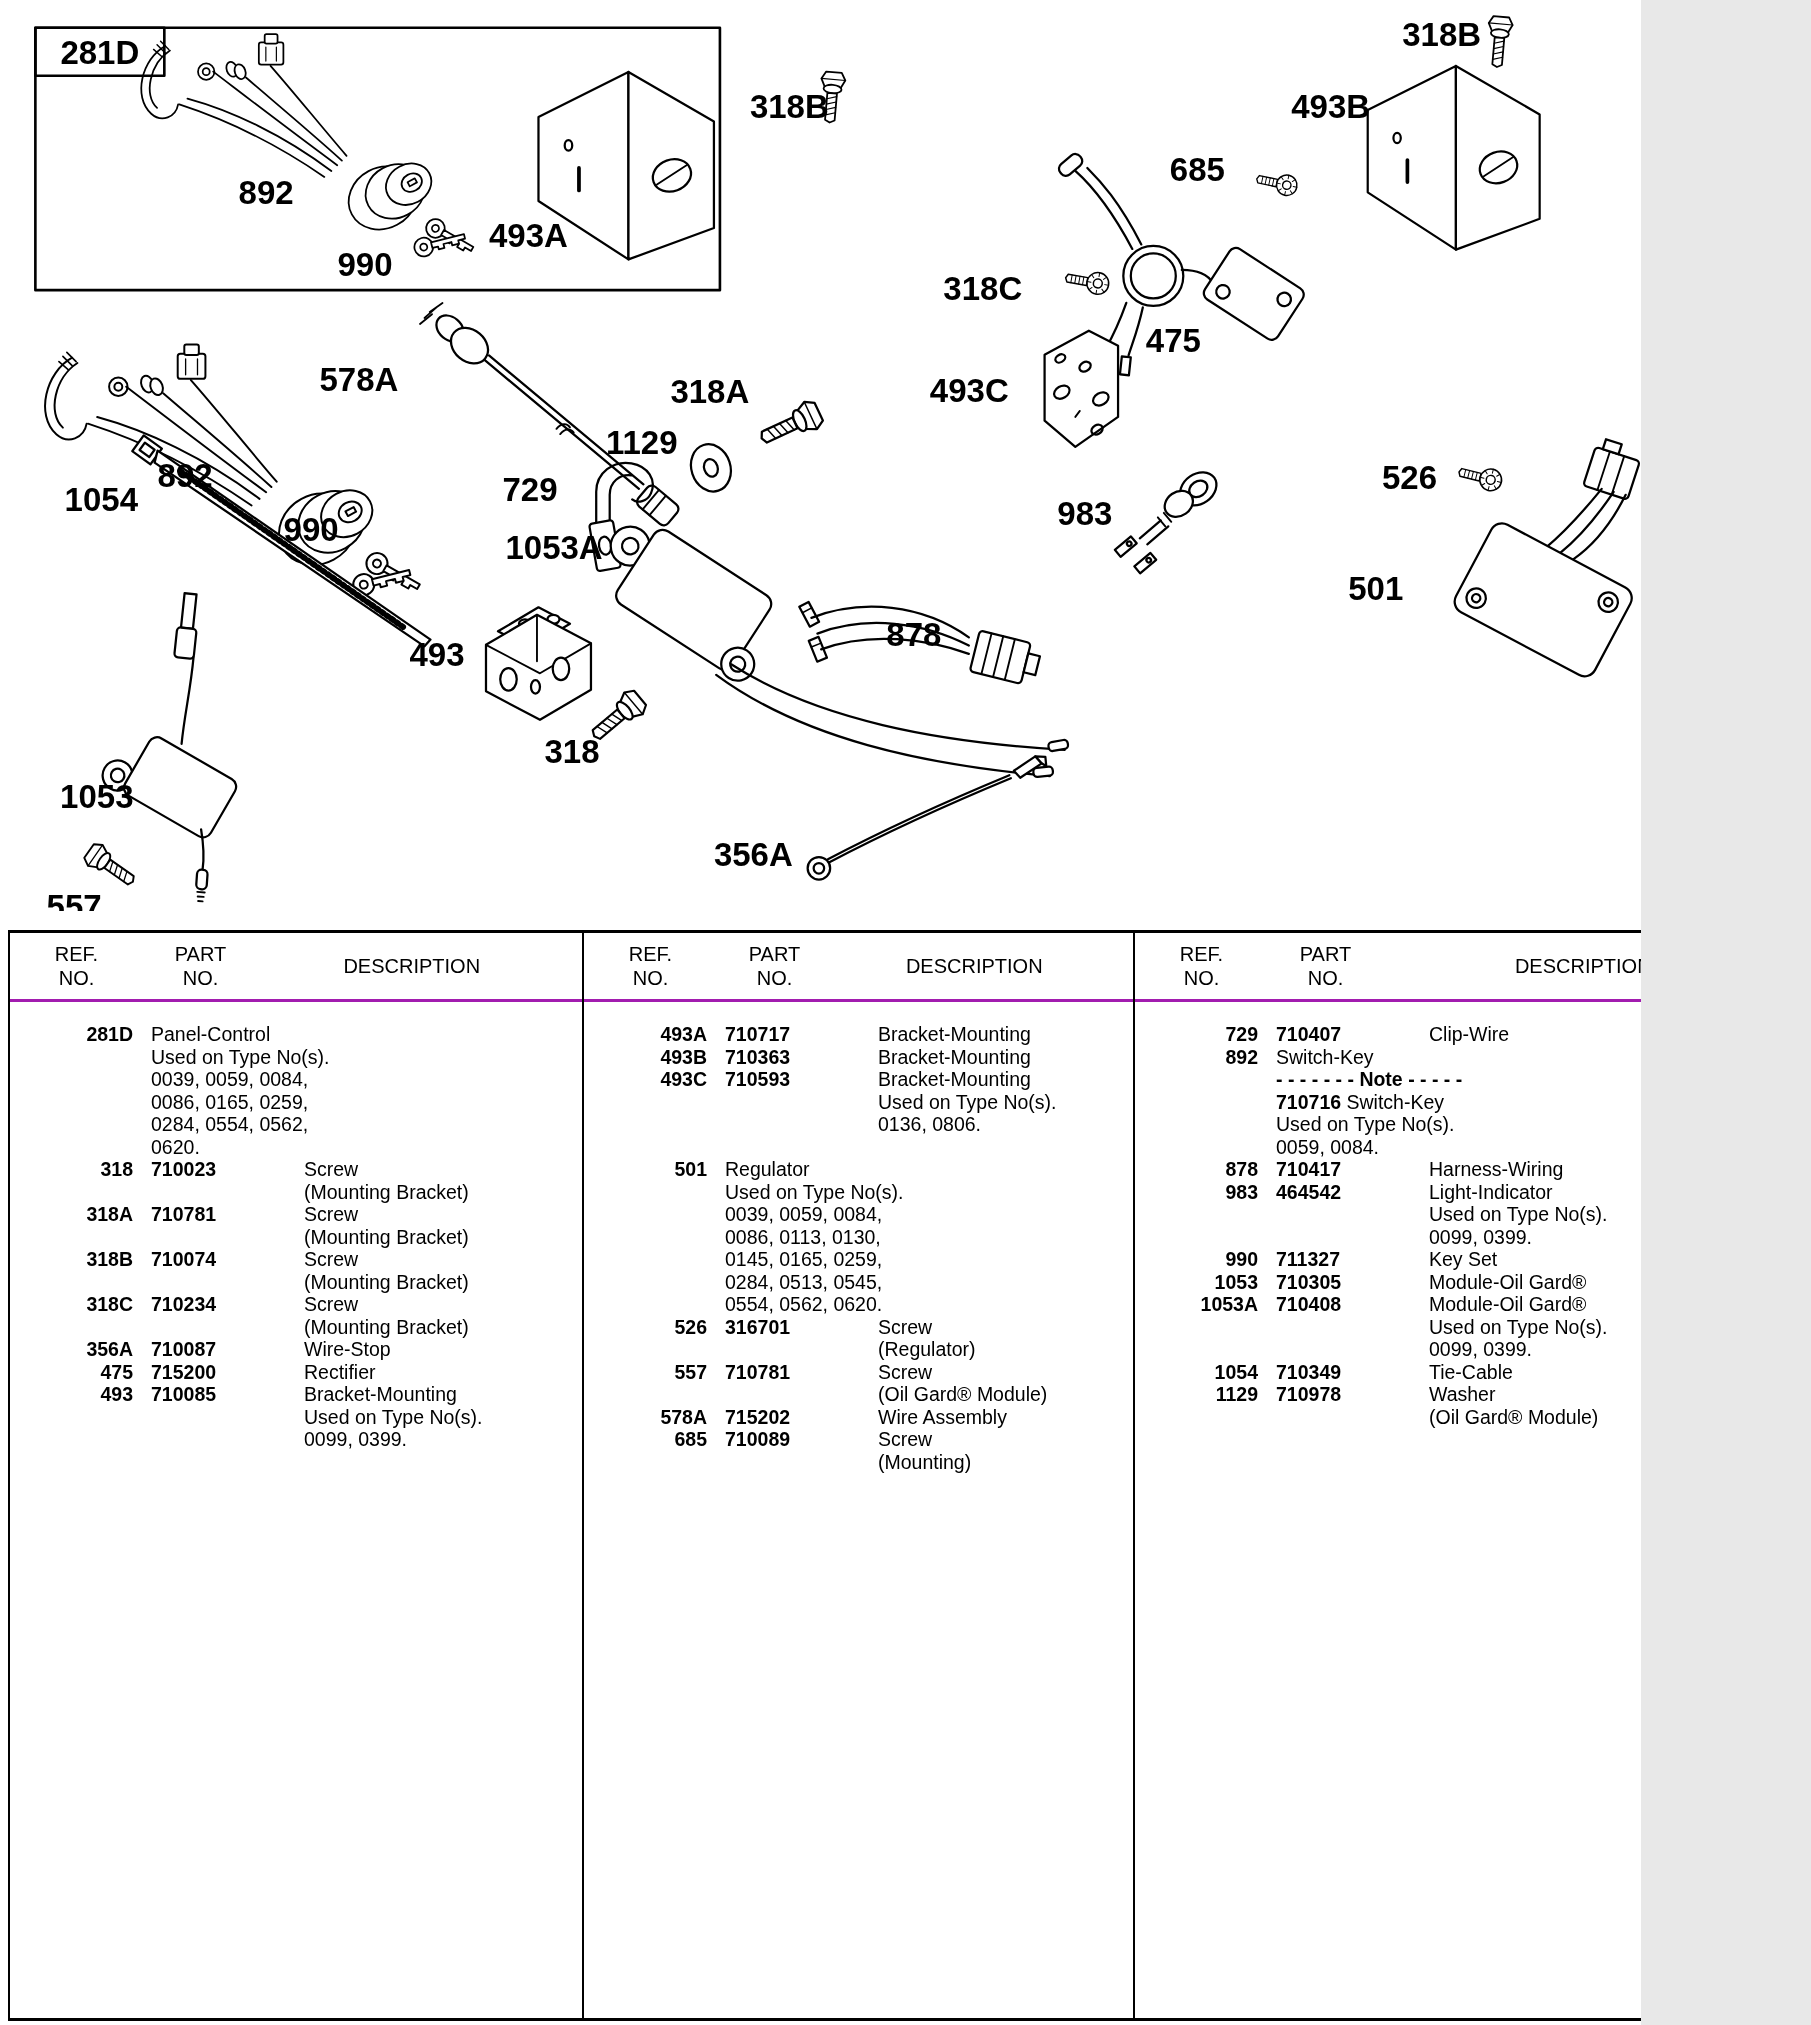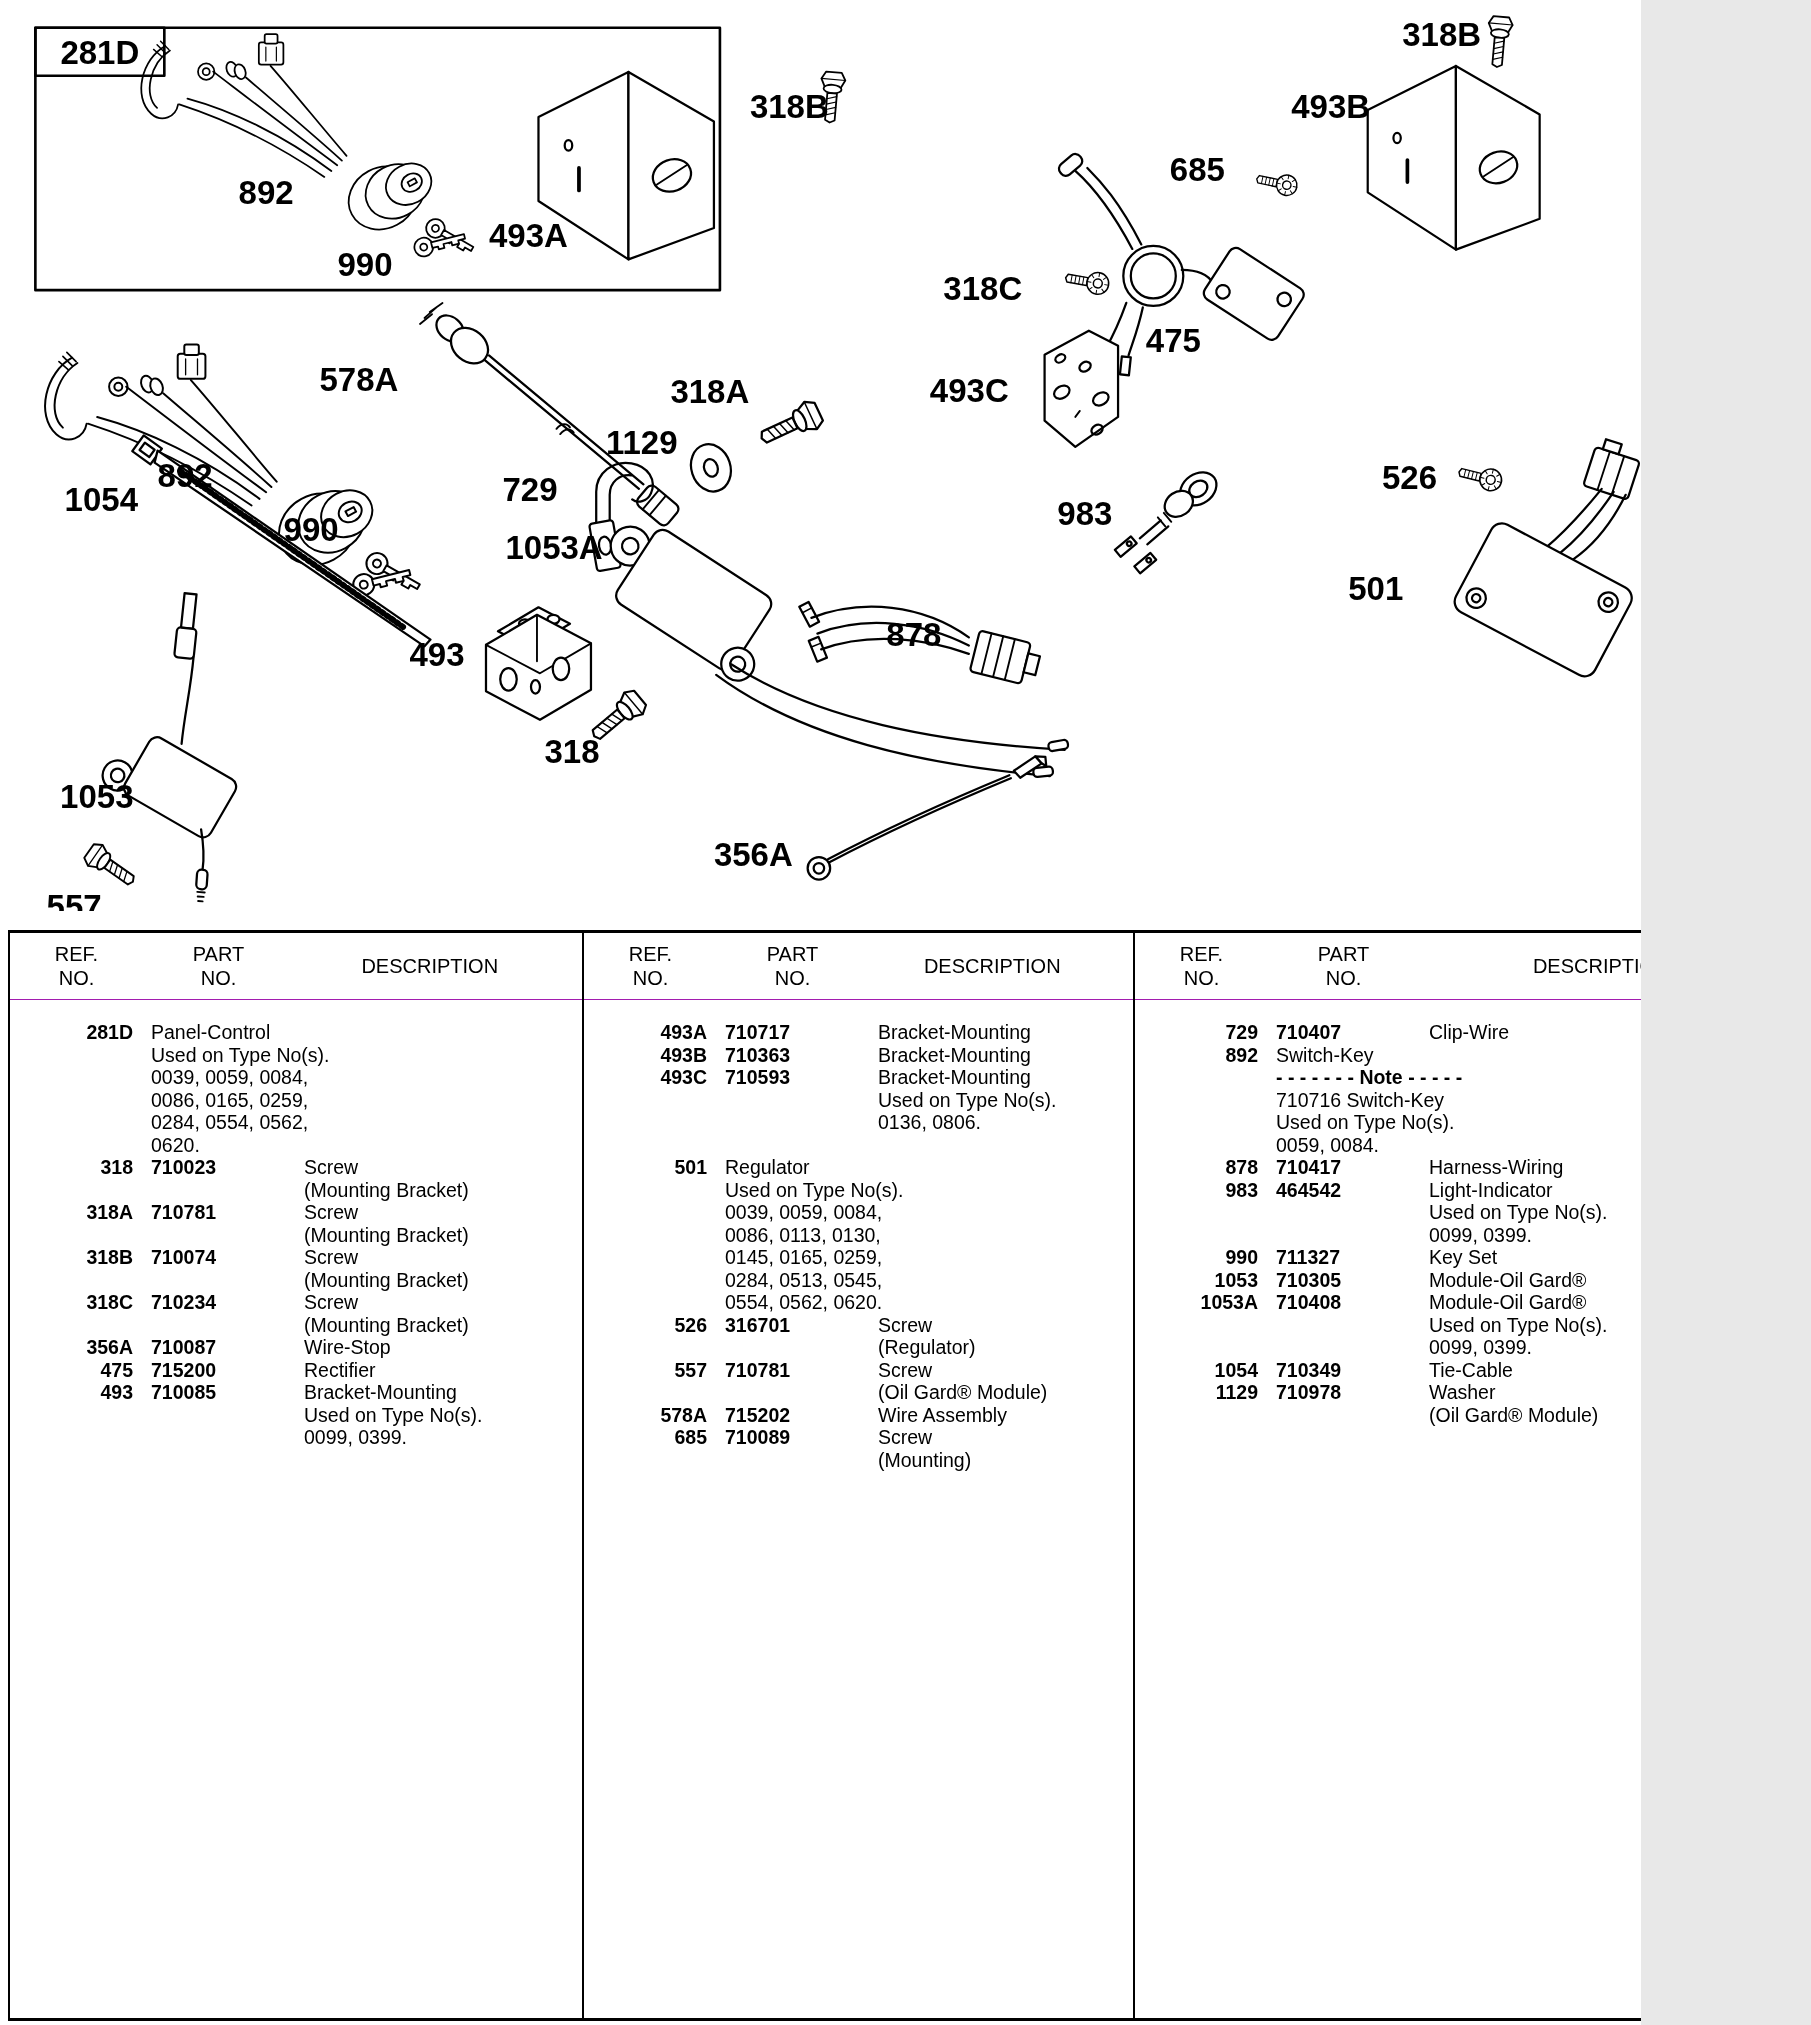--- a/index.html
+++ b/index.html
@@ -6,22 +6,22 @@
   .page{position:relative;width:1641px;height:2025px;background:#ffffff;
         font-family:"Liberation Sans",sans-serif;color:#000;overflow:hidden}
   svg.diagram{position:absolute;left:0;top:0;display:block}
   .plabel{font-family:"Liberation Sans",sans-serif;font-weight:bold;font-size:44px;fill:#000}
 
   .parts-table{position:absolute;left:7.5px;top:930px;width:1794px;height:1091px;
     box-sizing:border-box;border:2.3px solid #000;border-top-width:3px;border-bottom-width:3px;
     display:grid;grid-template-columns:572px 551px 1fr;background:#fff}
   .tcol{min-width:0}
   .tcol + .tcol{border-left:2.3px solid #000}
-  .thead{display:grid;grid-template-columns:113px 135px 1fr;column-gap:18px;
-    padding:9px 0 9px 10.5px;border-bottom:1px solid #a21caf;font-size:20px;line-height:24px}
+  .thead{display:grid;grid-template-columns:113px 135px 1fr;
+    padding:9px 0 9px 10.5px;border-bottom:3px solid #a21caf;font-size:20px;line-height:24px}
   .th-ref,.th-part{text-align:center}
   .th-desc{align-self:center;text-align:center;padding-right:26px}
   .tbody{padding:21px 0 0 10.5px;font-size:19.5px;line-height:22.5px}
   .prow{display:grid;grid-template-columns:113px 135px 1fr;column-gap:18px}
   .prow.gap{margin-top:22.5px}
   .pref{font-weight:bold;text-align:right}
   .ppart{font-weight:bold}
   .pdesc div{white-space:nowrap}
 </style>
 </head>
@@ -505,21 +505,21 @@
             <div class="ppart">710407</div>
             <div class="pdesc">
               <div>Clip-Wire</div>
             </div>
           </div>
           <div class="prow">
             <div class="pref">892</div>
             <div class="pdesc">
               <div>Switch-Key</div>
               <div style="font-weight: bold;">- - - - - - -  Note  - - - - -</div>
-              <div><span style="font-weight: normal; text-align: center;">710716 </span><span>Switch-Key</span></div>
+              <div><span style="font-weight: bold; text-align: center;">710716 </span><span>Switch-Key</span></div>
               <div>Used on Type No(s).</div>
               <div>0059, 0084.</div>
             </div>
           </div>
           <div class="prow">
             <div class="pref">878</div>
             <div class="ppart">710417</div>
             <div class="pdesc">
               <div>Harness-Wiring</div>
             </div>

